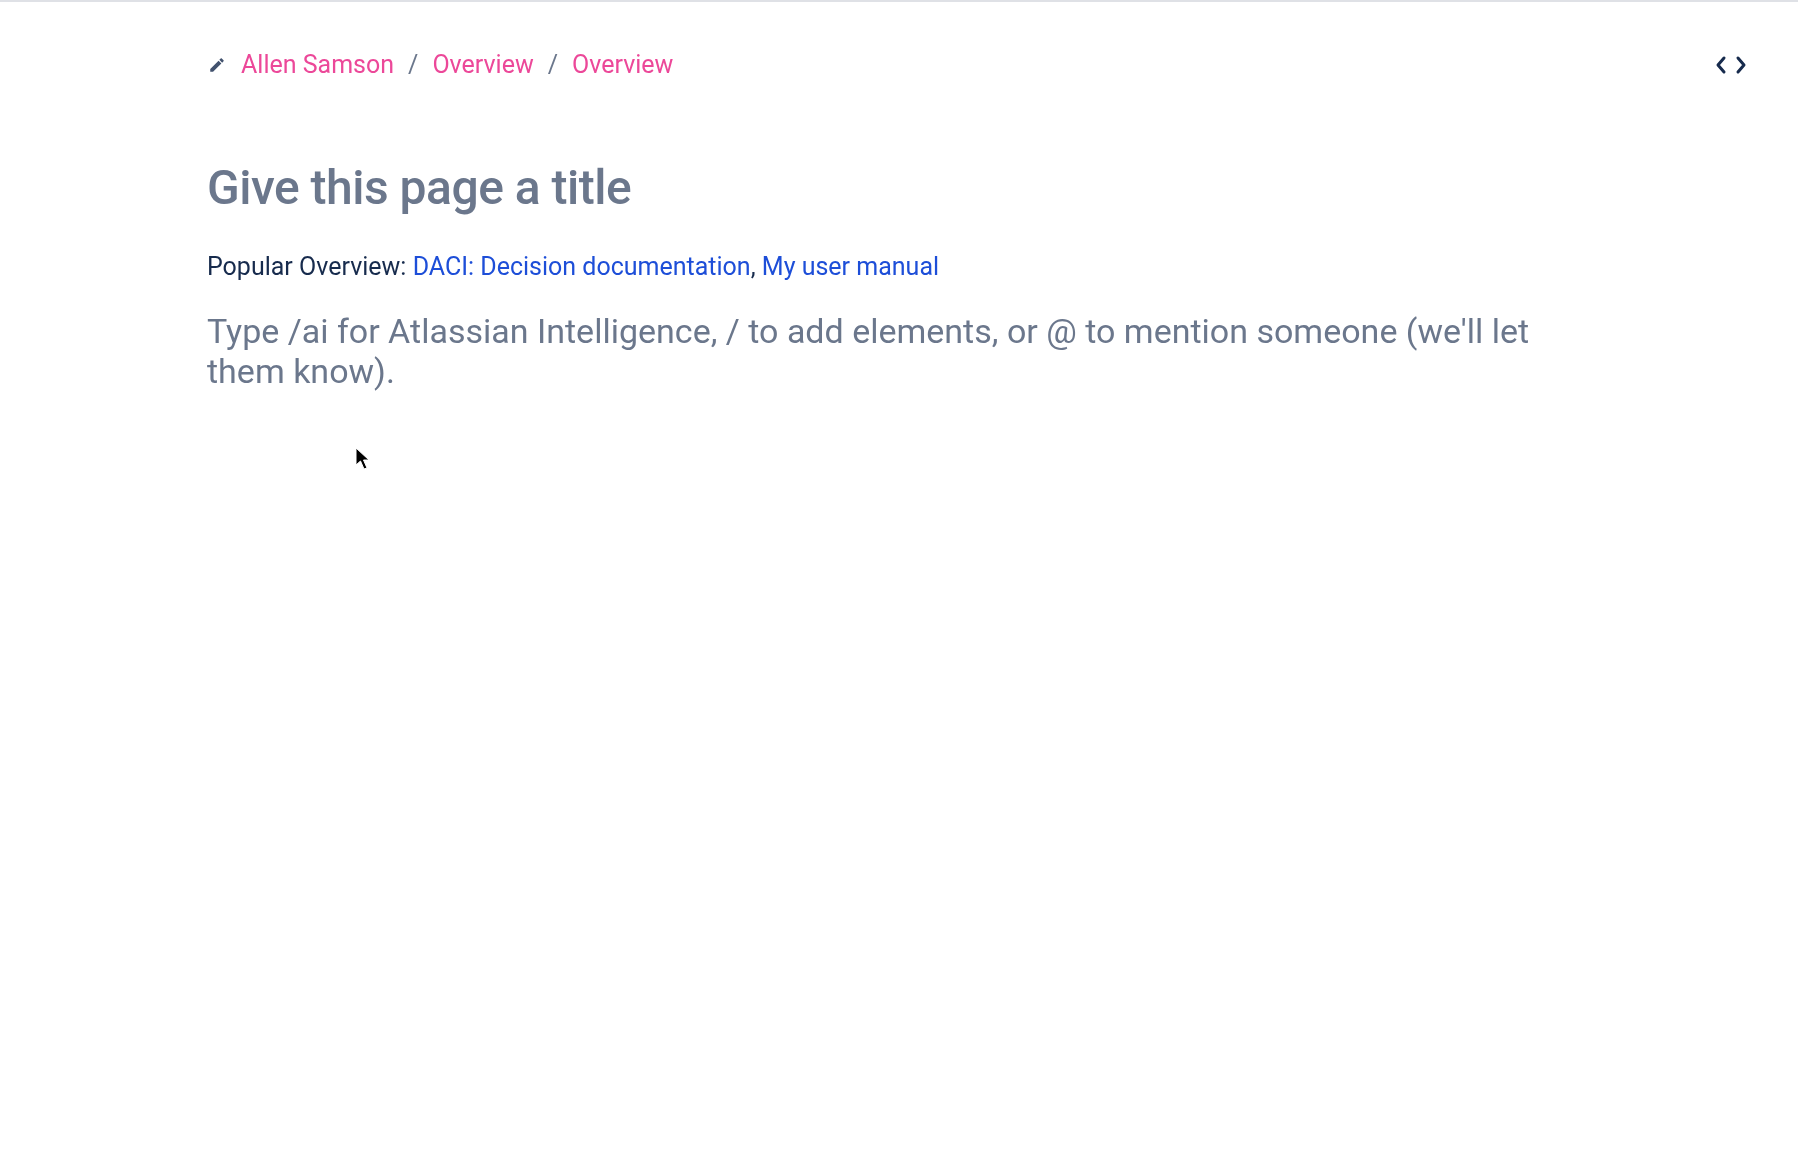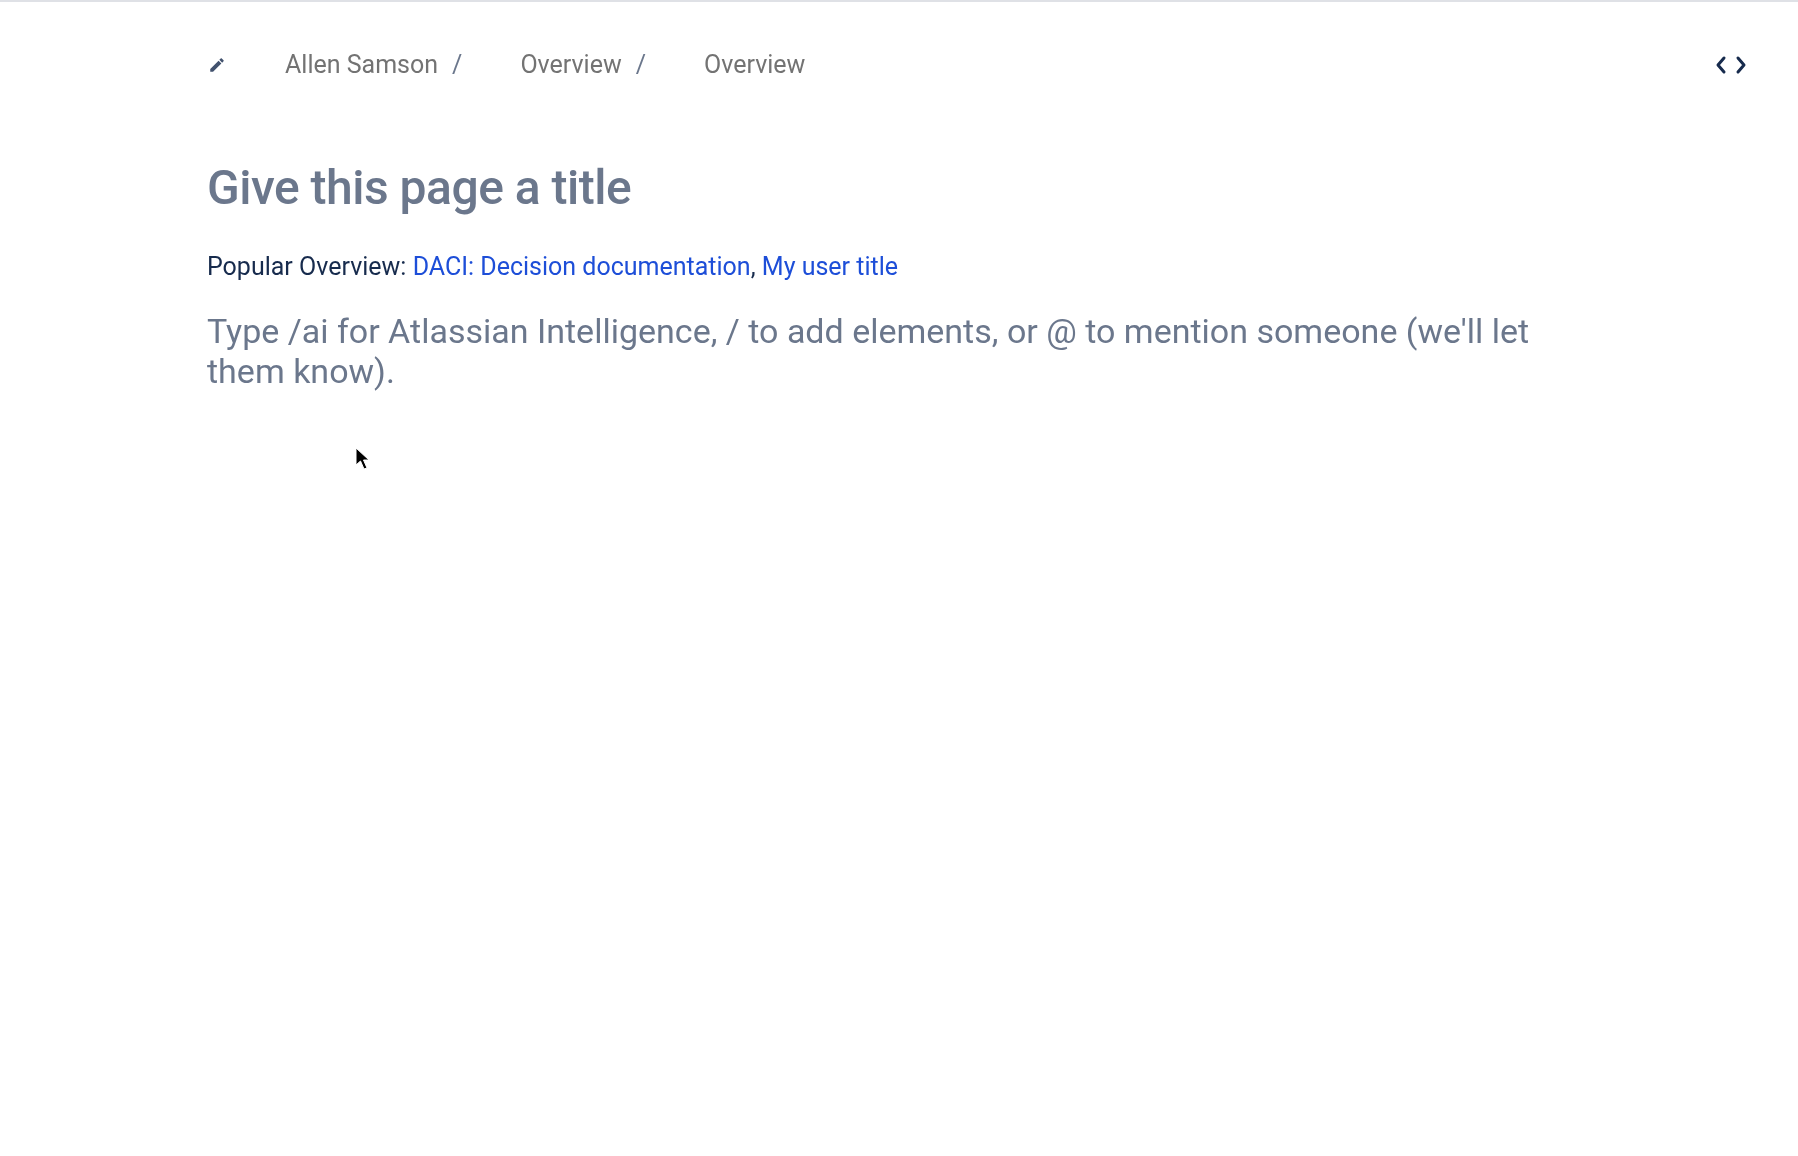--- a/index.html
+++ b/index.html
@@ -34,23 +34,22 @@
       display: inline-flex;
       align-items: center;
       justify-content: center;
     }
     .breadcrumb-icon svg {
       width: 18px;
       height: 18px;
       fill: #42526e;
     }
     .breadcrumb-item {
-      color: #737373;
+      color: #ec4899;
       cursor: pointer;
-      margin-left: 44px;
     }
     .breadcrumb-separator {
       color: #6b778c;
     }
     .expand-button {
       display: flex;
       align-items: center;
       justify-content: center;
       cursor: pointer;
       padding: 4px;
@@ -113,21 +112,21 @@
     <svg viewBox="0 0 30 20">
       <path d="M 8 3 L 2 10 L 8 17" stroke="#172b4d" stroke-width="3" fill="none" stroke-linecap="round" stroke-linejoin="round"></path>
       <path d="M 22 3 L 28 10 L 22 17" stroke="#172b4d" stroke-width="3" fill="none" stroke-linecap="round" stroke-linejoin="round"></path>
     </svg>
   </div>
 </div>
 
 <div class="content">
   <div class="title-placeholder">Give this page a title</div>
   <div class="templates-row">
-    <span>Popular Overview: </span><span class="template-link">DACI: Decision documentation</span><span>, </span><span class="template-link">My user title</span>
+    <span>Popular Overview: </span><span class="template-link">DACI: Decision documentation</span><span>, </span><span class="template-link">My user manual</span>
   </div>
   <div class="body-placeholder">Type /ai for Atlassian Intelligence, / to add elements, or @ to mention someone (we'll let them know).</div>
 </div>
 
 <div class="cursor">
   <svg viewBox="0 0 18 24">
     <path d="M 1 1 L 1 18 L 5.5 14 L 9 22 L 12 21 L 8.5 13 L 14 13 Z" fill="#000000" stroke="#ffffff" stroke-width="1"></path>
   </svg>
 </div>
 

